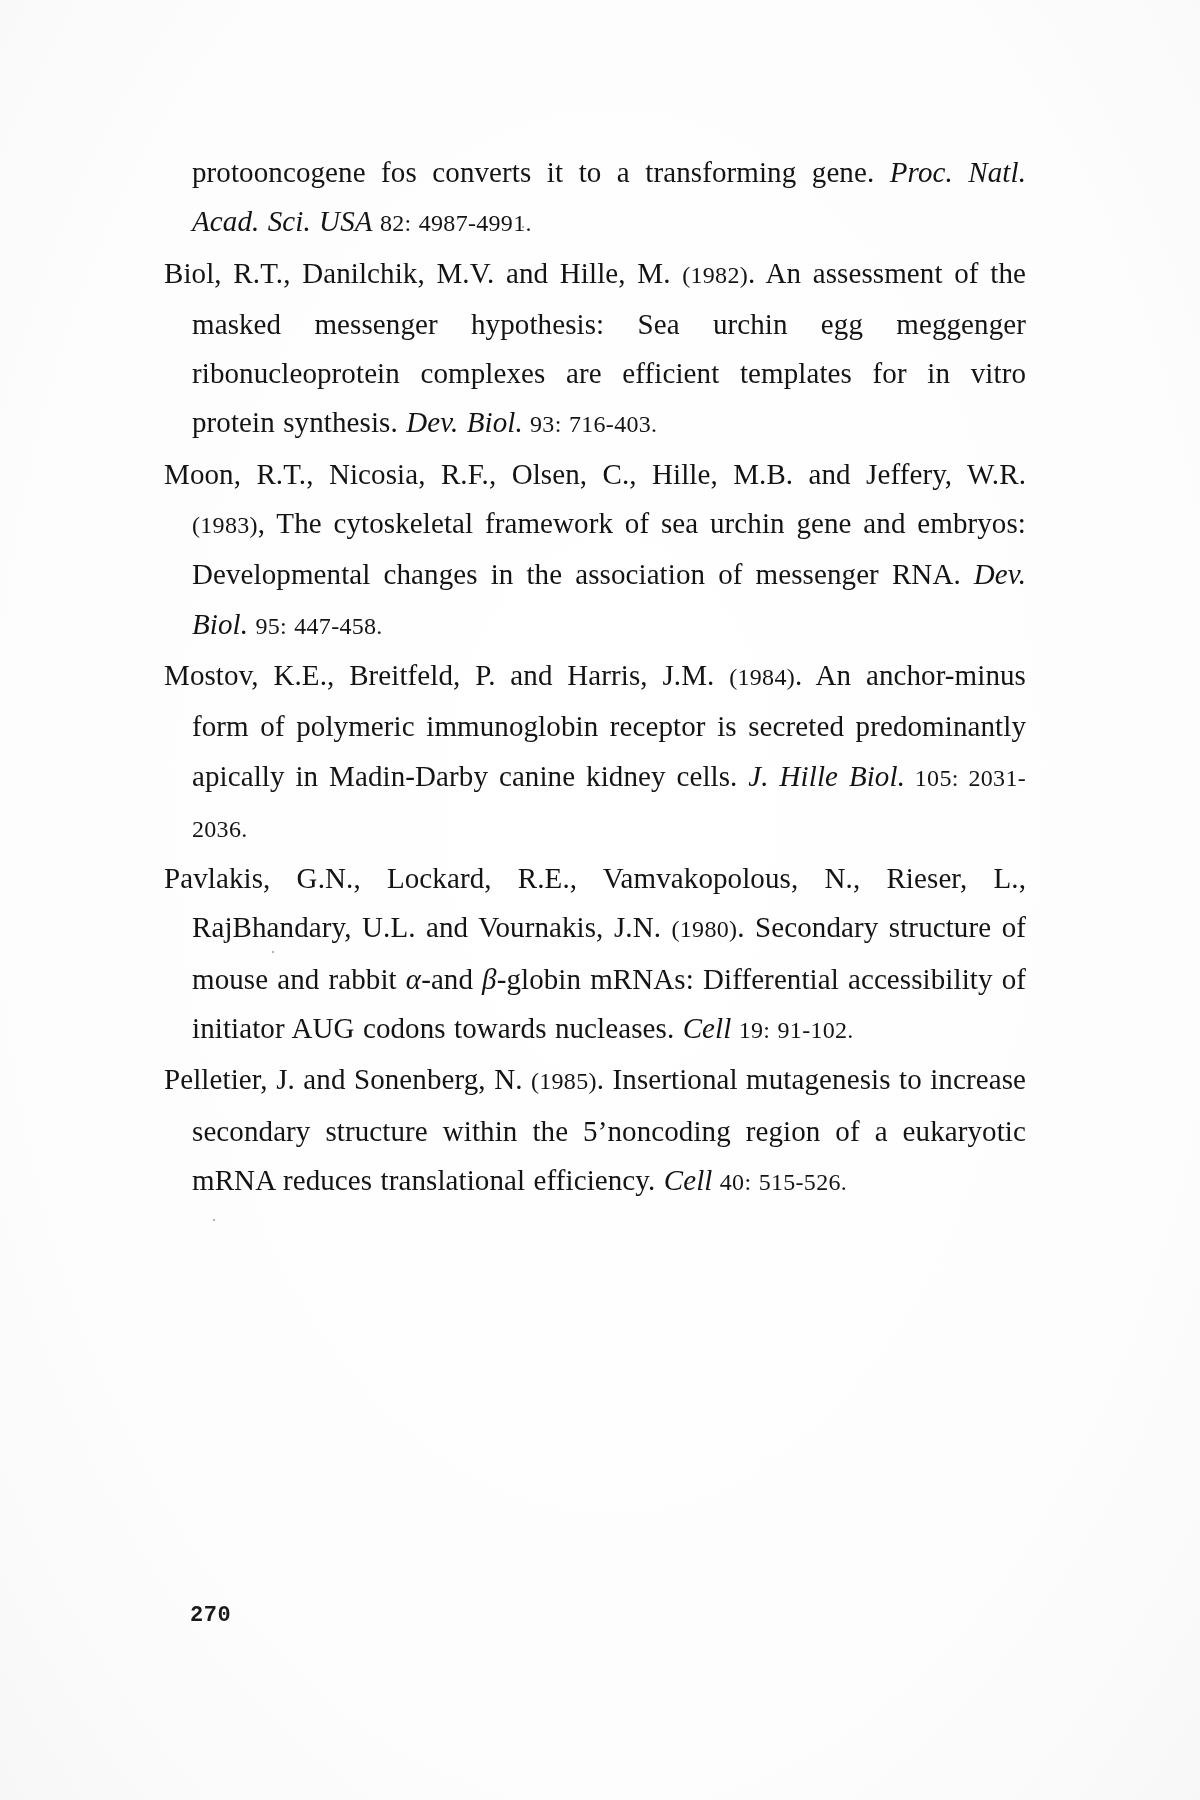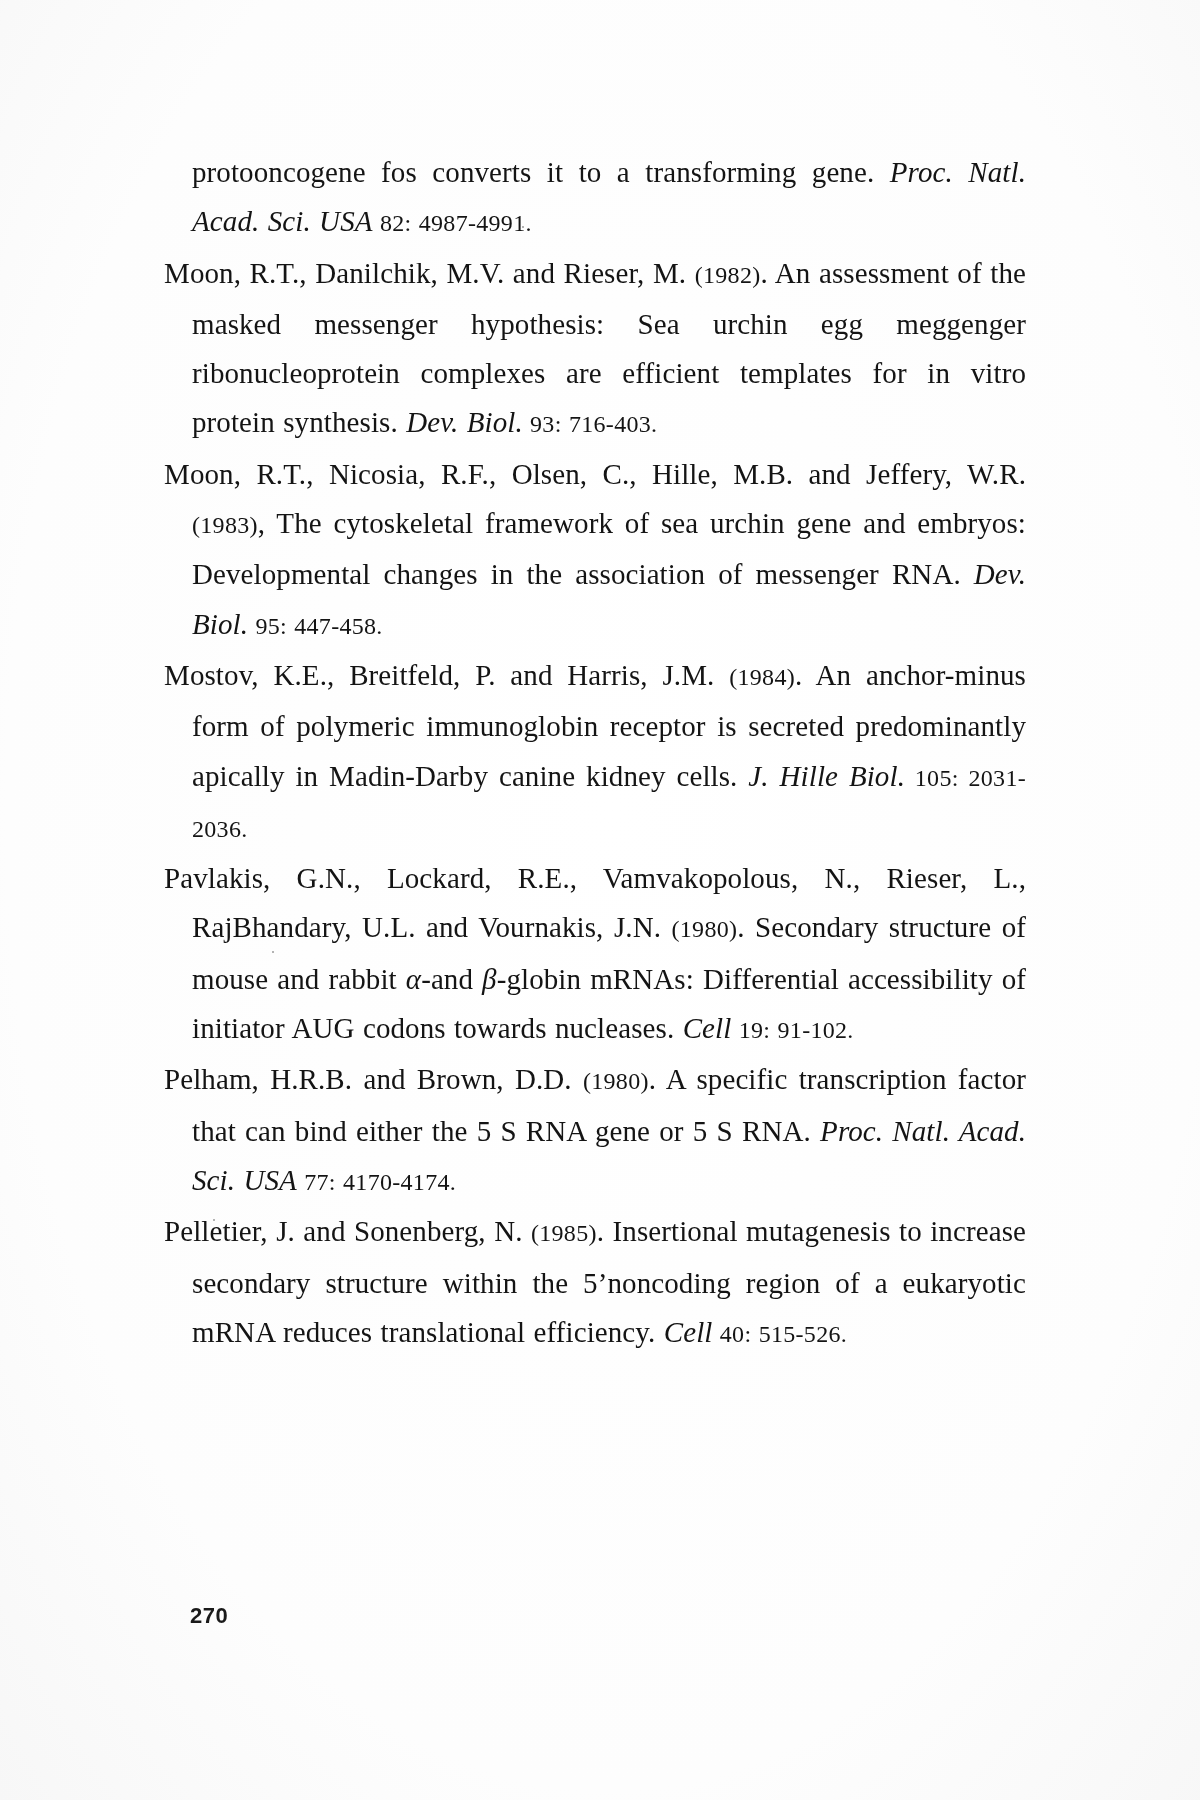--- a/index.html
+++ b/index.html
@@ -43,46 +43,45 @@
       font-style: italic;
     }
     .ref .num {
       font-size: 24px;
       letter-spacing: 0.3px;
     }
     .page-number {
       position: absolute;
       left: 190px;
       top: 1603px;
-      font-family: Liberation Sans, sans-serif;
+      font-family: Liberation Mono, monospace;
       font-weight: bold;
       font-size: 22px;
       color: #1a1a1a;
       letter-spacing: 0.5px;
     }
     .scan-speck {
       position: absolute;
       width: 2px; height: 2px;
       border-radius: 1px;
       background: #9a9a9a;
     }
   </style>
 </head>
 <body>
 
 <div class="page">
 
   <div class="ref-list" id="ref-list">
 
     <p class="ref" style="text-indent: 0px;"><span>protooncogene fos converts it to a transforming gene. </span><span class="it">Proc. Natl. Acad. Sci. USA</span><span class="num"> 82: 4987-4991.</span></p>
-    <p class="ref"><span>Moon, R.T., Danilchik, M.V. and Rieser, M. </span><span class="num">(1982)</span><span>. An assessment of the masked messenger hypothesis: Sea urchin egg meggenger ribonucleoprotein complexes are efficient templates for in vitro protein synthesis. </span><span class="it">Dev. Biol.</span><span class="num"> 93: 716-403.</span></p>
+    <p class="ref"><span>Biol, R.T., Danilchik, M.V. and Hille, M. </span><span class="num">(1982)</span><span>. An assessment of the masked messenger hypothesis: Sea urchin egg meggenger ribonucleoprotein complexes are efficient templates for in vitro protein synthesis. </span><span class="it">Dev. Biol.</span><span class="num"> 93: 716-403.</span></p>
     <p class="ref"><span>Moon, R.T., Nicosia, R.F., Olsen, C., Hille, M.B. and Jeffery, W.R. </span><span class="num">(1983)</span><span>, The cytoskeletal framework of sea urchin gene and embryos: Developmental changes in the association of messenger RNA. </span><span class="it">Dev. Biol.</span><span class="num"> 95: 447-458.</span></p>
     <p class="ref"><span>Mostov, K.E., Breitfeld, P. and Harris, J.M. </span><span class="num">(1984)</span><span>. An anchor-minus form of polymeric immunoglobin receptor is secreted predominantly apically in Madin-Darby canine kidney cells. </span><span class="it">J. Hille Biol.</span><span class="num"> 105: 2031-2036.</span></p>
     <p class="ref"><span>Pavlakis, G.N., Lockard, R.E., Vamvakopolous, N., Rieser, L., RajBhandary, U.L. and Vournakis, J.N. </span><span class="num">(1980)</span><span>. Secondary structure of mouse and rabbit </span><span class="it">α</span><span>-and </span><span class="it">β</span><span>-globin mRNAs: Differential accessibility of initiator AUG codons towards nucleases. </span><span class="it">Cell</span><span class="num"> 19: 91-102.</span></p>
-    <p class="ref"><span>Pelham, H.R.B. and Brown, D.D. </span><span class="num">(1980)</span><span>. A specific transcription factor that can bind either the 5 S RNA gene or 5 S RNA. </span><span class="it">Proc. Natl. Acad. Sci. USA</span><span class="num"> 77: 4170-4174.</span></p>
     <p class="ref"><span>Pelletier, J. and Sonenberg, N. </span><span class="num">(1985)</span><span>. Insertional mutagenesis to increase secondary structure within the 5’noncoding region of a eukaryotic mRNA reduces translational efficiency. </span><span class="it">Cell</span><span class="num"> 40: 515-526.</span></p>
   </div>
 
   <div class="page-number">270</div>
 
   <span class="scan-speck" style="left:522px; top:226px;"></span>
   <span class="scan-speck" style="left:272px; top:951px;"></span>
   <span class="scan-speck" style="left:213px; top:1219px;"></span>
 </div>
 

